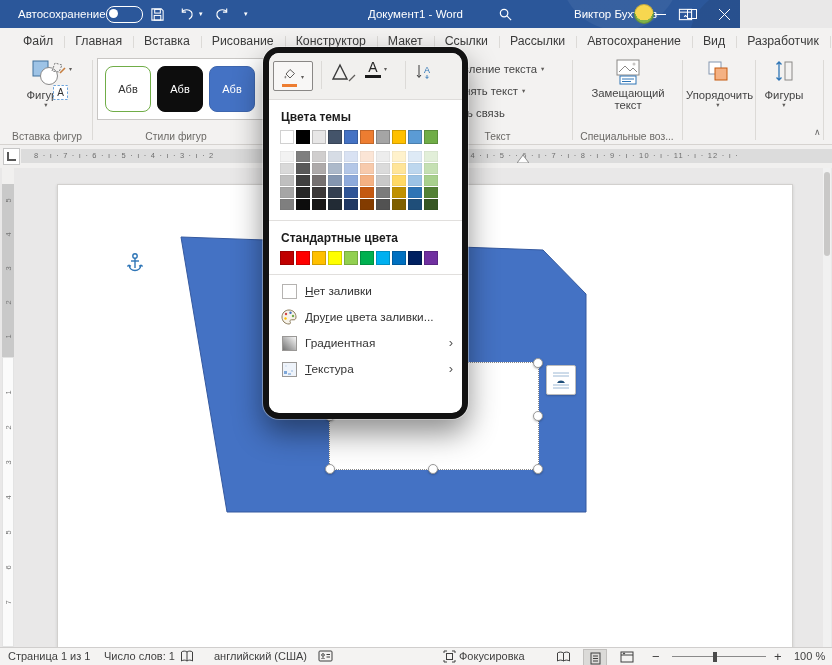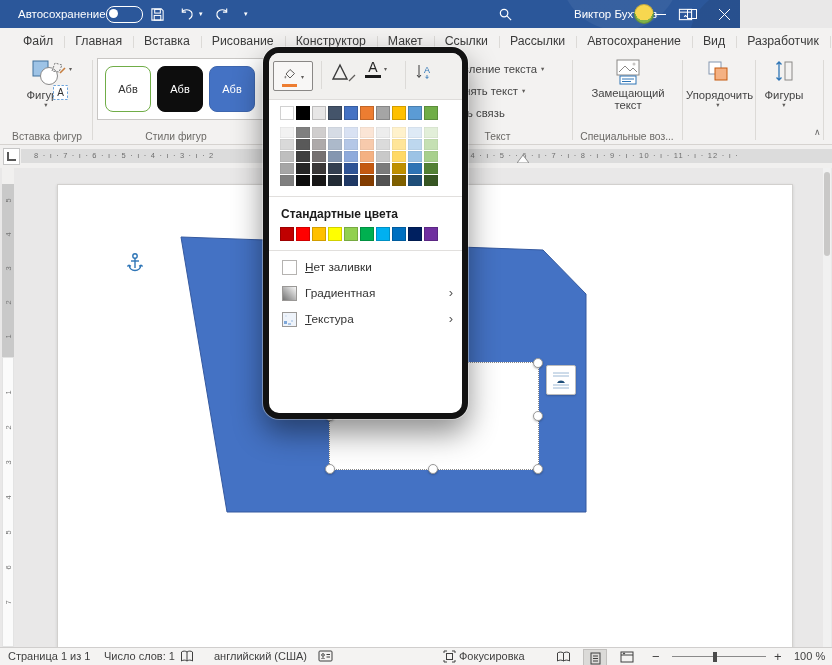--- a/index.html
+++ b/index.html
@@ -86,20 +86,21 @@
         </svg>
     </div>
     <span class="abs chev" style="left:199px;">▾</span>
     <div class="abs tb-icon" style="left:214px;">
       <svg width="16" height="15" viewBox="0 0 16 16" fill="none" stroke="#fff" stroke-width="1.3">
           <path d="M13 5 C11 2.5 6 2 3.5 5 C1.5 7.5 2.5 11.5 6 13"></path>
           <path d="M13 1.5 V5.5 H9" stroke-width="1.2" fill="none"></path>
         </svg>
     </div>
     <span class="abs chev" style="left:244px;">▾</span>
+    <span class="abs txt" style="left:368px;">Документ1 - Word</span>
     <div class="abs tb-icon" style="left:498px;">
       <svg width="15" height="15" viewBox="0 0 16 16" fill="none" stroke="#fff" stroke-width="1.3">
           <circle cx="6.5" cy="6.5" r="4"></circle>
           <line x1="9.5" y1="9.5" x2="14" y2="14"></line>
         </svg>
     </div>
     <span class="abs txt" style="left:574px;">Виктор Бухтеев</span>
     <div class="abs" style="left:634px;top:4px;width:20px;height:20px;border-radius:50%;background:radial-gradient(circle at 50% 38%, #f7d74f 0 55%, #7fb24a 56% 100%);box-shadow:inset 0 0 0 1px rgba(0,0,0,.2);"></div>
     <div class="abs tb-icon" style="left:678px;">
       <svg width="15" height="15" viewBox="0 0 16 16" fill="none" stroke="#fff" stroke-width="1.1">
@@ -344,20 +345,21 @@
       <div class="abs" style="left:146px;top:10px;">
         <svg width="18" height="18" viewBox="0 0 18 18" fill="none">
             <path d="M4 2 V14 M2 12 L4 14.5 L6 12" stroke="#3b3b3b"></path>
             <text x="9" y="10" font-size="9" fill="#2e75b6" font-family="Liberation Sans">А</text>
             <path d="M12 12 V15 M10.5 13.8 L12 15.5 L13.5 13.8" stroke="#2e75b6" stroke-width="0.9"></path>
           </svg>
       </div>
     </div>
 
     <div id="popup-panel">
+      <div class="pp-title">Цвета темы</div>
       <div class="swrow" id="theme-row">
           <div class="sw" title="#FFFFFF" style="background: rgb(255, 255, 255);"></div>
           <div class="sw" title="#000000" style="background: rgb(0, 0, 0);"></div>
           <div class="sw" title="#E7E6E6" style="background: rgb(231, 230, 230);"></div>
           <div class="sw" title="#44546A" style="background: rgb(68, 84, 106);"></div>
           <div class="sw" title="#4472C4" style="background: rgb(68, 114, 196);"></div>
           <div class="sw" title="#ED7D31" style="background: rgb(237, 125, 49);"></div>
           <div class="sw" title="#A5A5A5" style="background: rgb(165, 165, 165);"></div>
           <div class="sw" title="#FFC000" style="background: rgb(255, 192, 0);"></div>
           <div class="sw" title="#5B9BD5" style="background: rgb(91, 155, 213);"></div>
@@ -451,20 +453,32 @@
         </div>
       <div class="pp-divider" style="margin-bottom:3px;"></div>
       <div id="menu-items">
           <div class="menu-item">
             <span class="mi-icon">
               <svg width="15" height="15">
                 <rect x="0.5" y="0.5" width="14" height="14" fill="#fff" stroke="#b5b3b1"></rect>
               </svg>
             </span>
             <span class="mi-label"><u>Н</u>ет заливки</span>
+          </div>
+          <div class="menu-item">
+            <span class="mi-icon">
+              <svg width="16" height="16" viewBox="0 0 16 16">
+                <path d="M8 1 C4 1 1 4 1 8 C1 12 4 15 8 15 C9.5 15 9.8 13.8 9.2 13 C8.5 12 9.2 10.8 10.5 10.8 L13 10.8 C14.2 10.8 15 9.8 15 8 C15 4 12 1 8 1 Z" fill="#f7f3ea" stroke="#8a7a5a"></path>
+                <circle cx="5" cy="5" r="1.2" fill="#d04444"></circle>
+                <circle cx="9.5" cy="3.8" r="1.2" fill="#4472c4"></circle>
+                <circle cx="12" cy="7" r="1.2" fill="#70ad47"></circle>
+                <circle cx="4.5" cy="9.5" r="1.2" fill="#ffc000"></circle>
+              </svg>
+            </span>
+            <span class="mi-label">Дру<u>г</u>ие цвета заливки...</span>
           </div>
           <div class="menu-item">
             <span class="mi-icon">
               <svg width="15" height="15">
                 <defs>
                   <linearGradient id="gr" x1="0" y1="1" x2="1" y2="0">
                     <stop offset="0" stop-color="#6f6f6f"></stop>
                     <stop offset="1" stop-color="#fdfdfd"></stop>
                   </linearGradient>
                 </defs>

